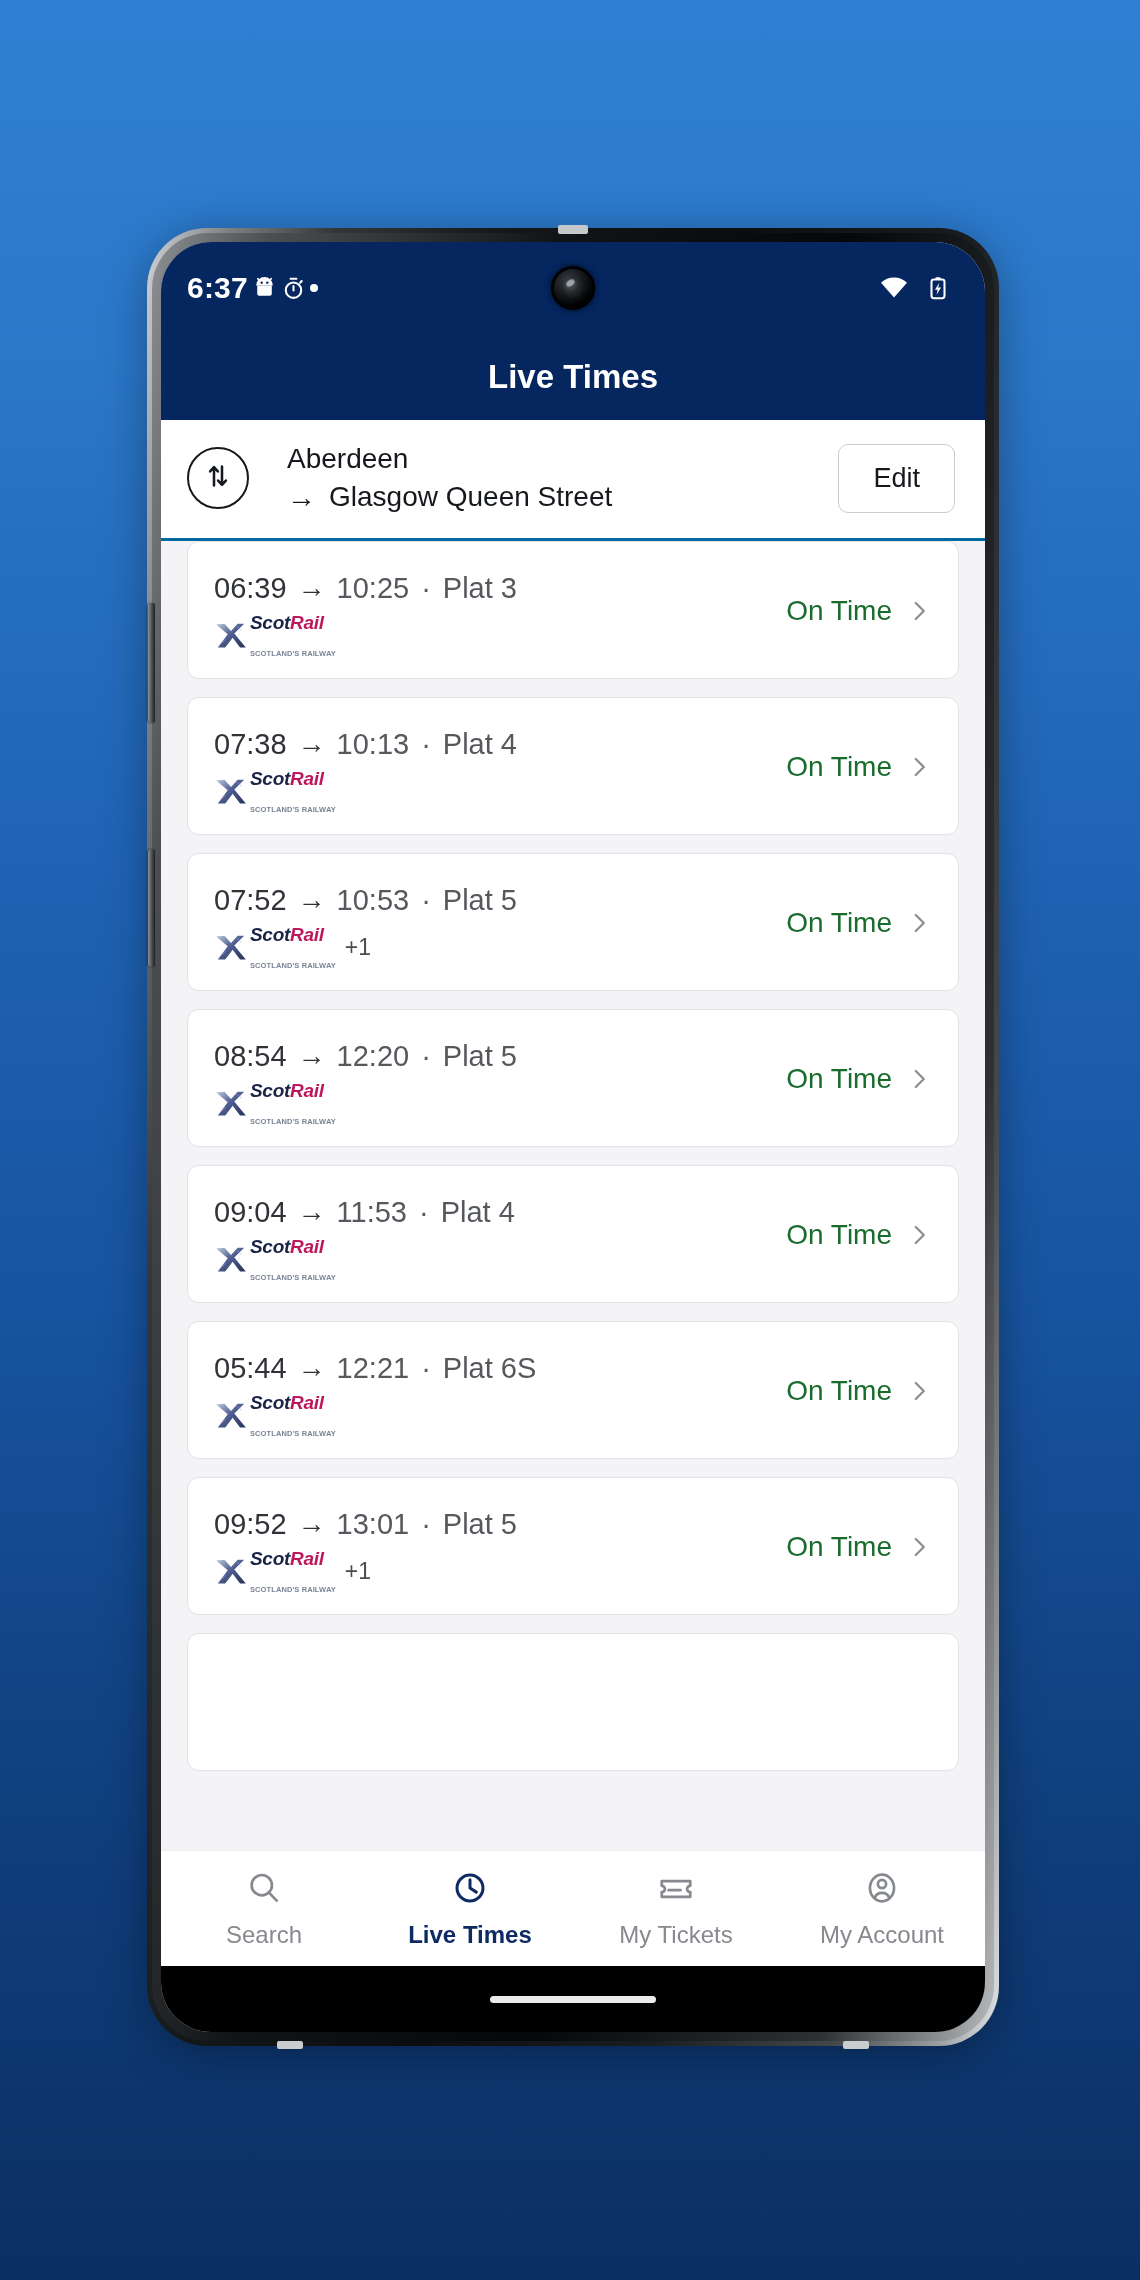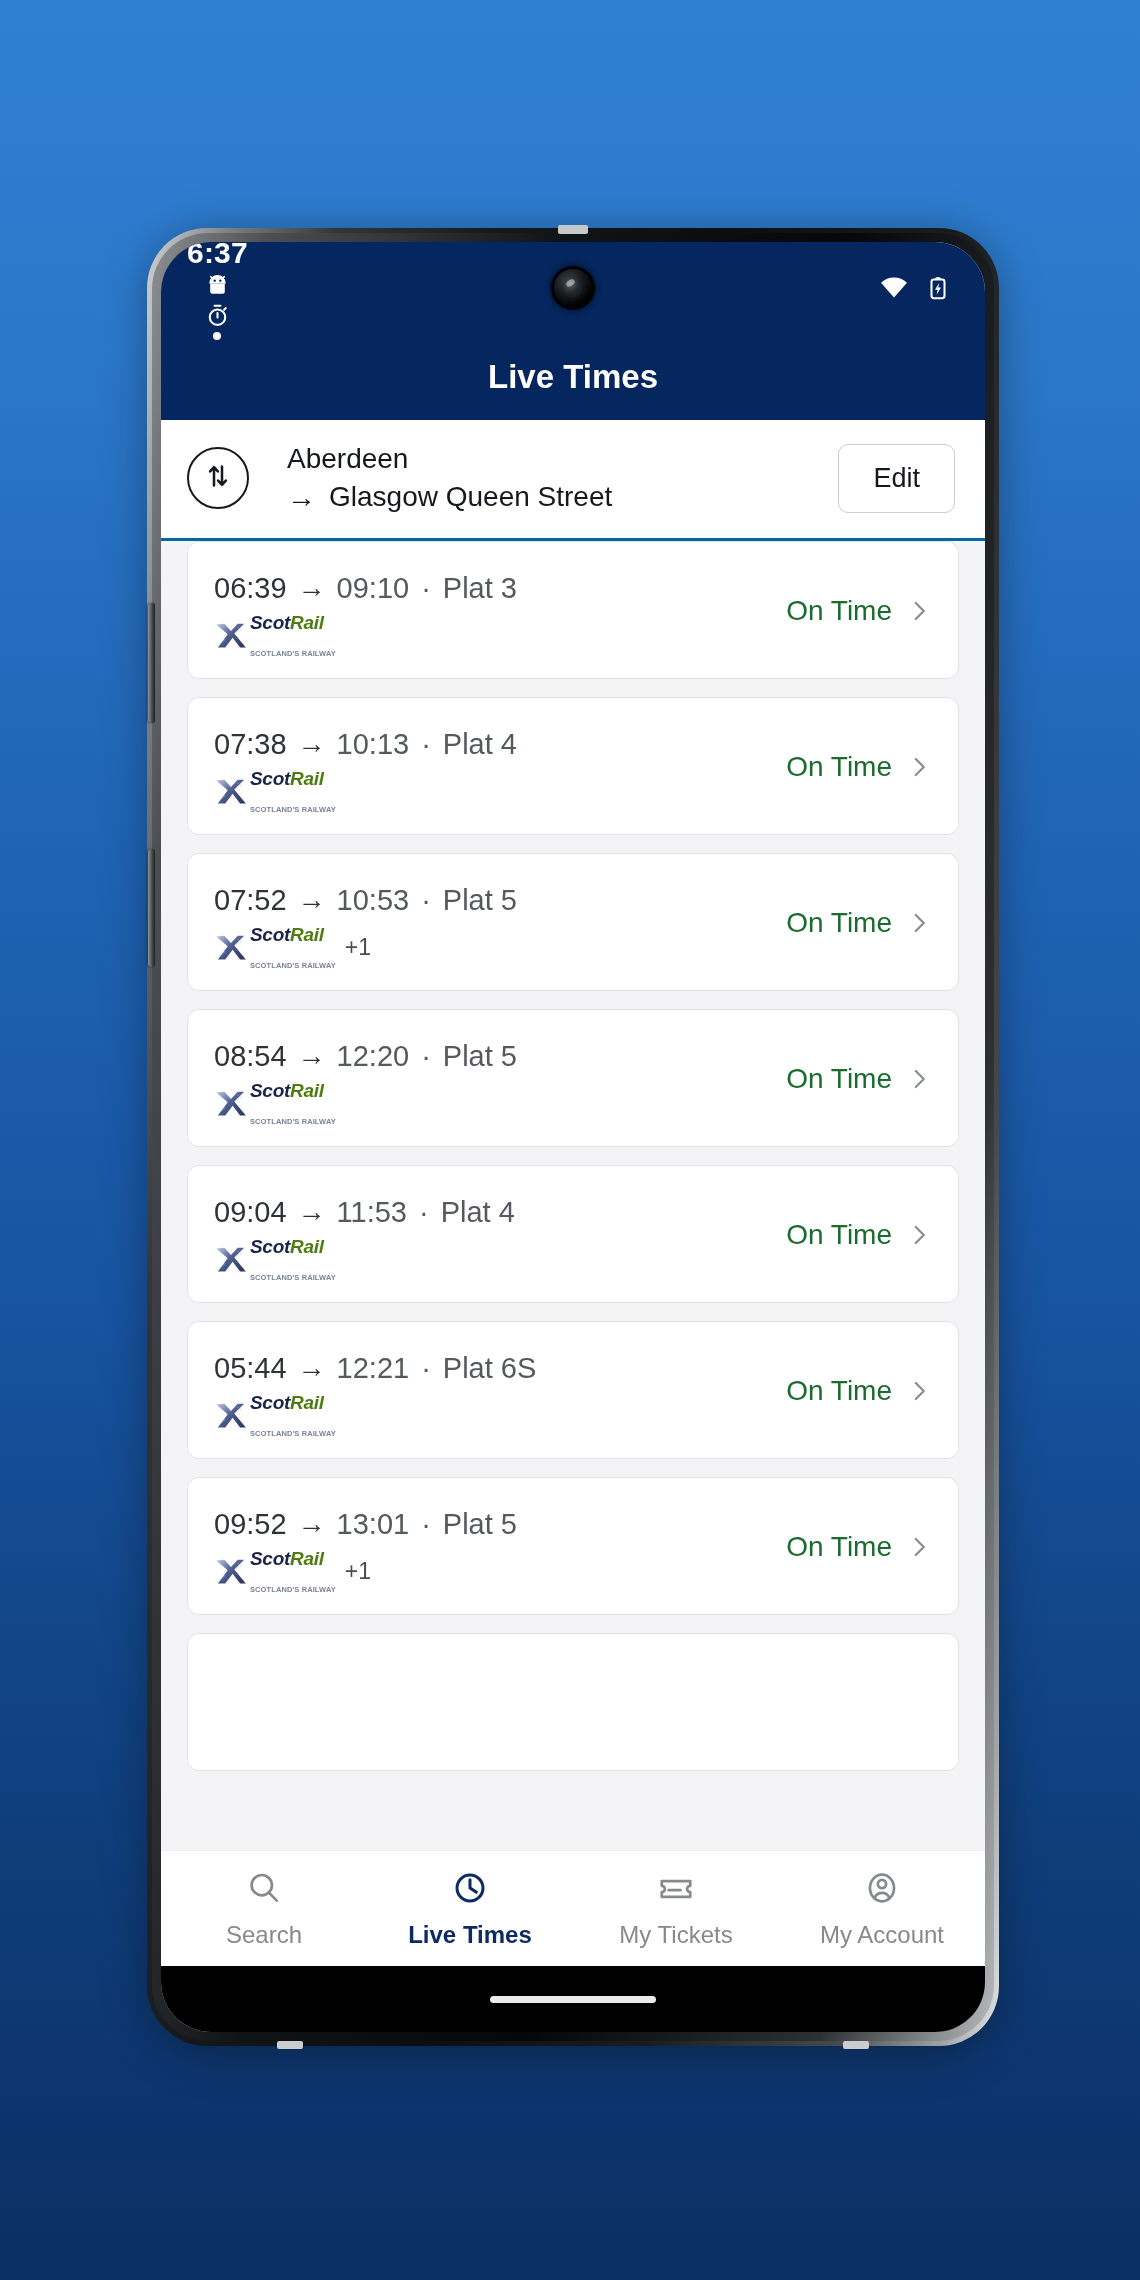--- a/index.html
+++ b/index.html
@@ -85,21 +85,21 @@
   
   .statusbar {
     height: 92px;
     background: #05265e;
     display: flex;
     align-items: center;
     padding: 0 34px 0 26px;
     position: relative;
     flex: none;
   }
-  .sb-left { display: flex; align-items: center; gap: 4px; flex-direction: column; }
+  .sb-left { display: flex; align-items: center; gap: 4px; }
   .sb-time {
     color: #fff;
     font-size: 30px;
     font-weight: 600;
     letter-spacing: 0.2px;
   }
   .sb-icon { display: inline-flex; align-items: center; justify-content: center; }
   .sb-dot { width: 8px; height: 8px; border-radius: 50%; background: #fff; display: inline-block; }
   .sb-right { margin-left: auto; display: flex; align-items: center; gap: 16px; }
 
@@ -248,21 +248,21 @@
     color: #1a6b2e;
   }
   .chev { display: inline-flex; }
 
   
   .sr-logo { display: inline-flex; align-items: center; gap: 2px; }
   .sr-mark { width: 34px; height: 28px; flex: none; }
   .sr-words { display: flex; flex-direction: column; line-height: 1; }
   .sr-name { font-size: 19px; font-weight: bold; font-style: italic; letter-spacing: -0.3px; }
   .sr-name .sc { color: #1b2447; }
-  .sr-name .ra { color: #4d7c0f; }
+  .sr-name .ra { color: #be185d; }
   .sr-tag { font-size: 7.5px; color: #7a8396; letter-spacing: 0.1px; margin-top: 18px; font-weight: bold; }
 
   
   .bottomnav {
     flex: none;
     height: 116px;
     background: #ffffff;
     display: flex;
     align-items: center;
     border-top: 1px solid #eceef0;
@@ -373,21 +373,21 @@
             <button class="edit-btn">Edit</button>
           </div>
 
           <div class="list-area">
             <div id="cards">
                 <div class="card">
                   <div class="card-left">
                     <div class="card-times">
                       <span class="dep">06:39</span>
                       <span class="arw">→</span>
-                      <span class="arr">09:10</span>
+                      <span class="arr">10:25</span>
                       <span class="sep">·</span>
                       <span class="plat">Plat 3</span>
                     </div>
                     <div class="op-row">
                       <span class="sr-logo">
                         <svg class="sr-mark" viewBox="0 0 40 34">
                           <defs>
                             <linearGradient id="g0" x1="0" y1="0" x2="1" y2="1">
                               <stop offset="0" stop-color="#b9c4dc"></stop>
                               <stop offset="0.45" stop-color="#3f5289"></stop>

